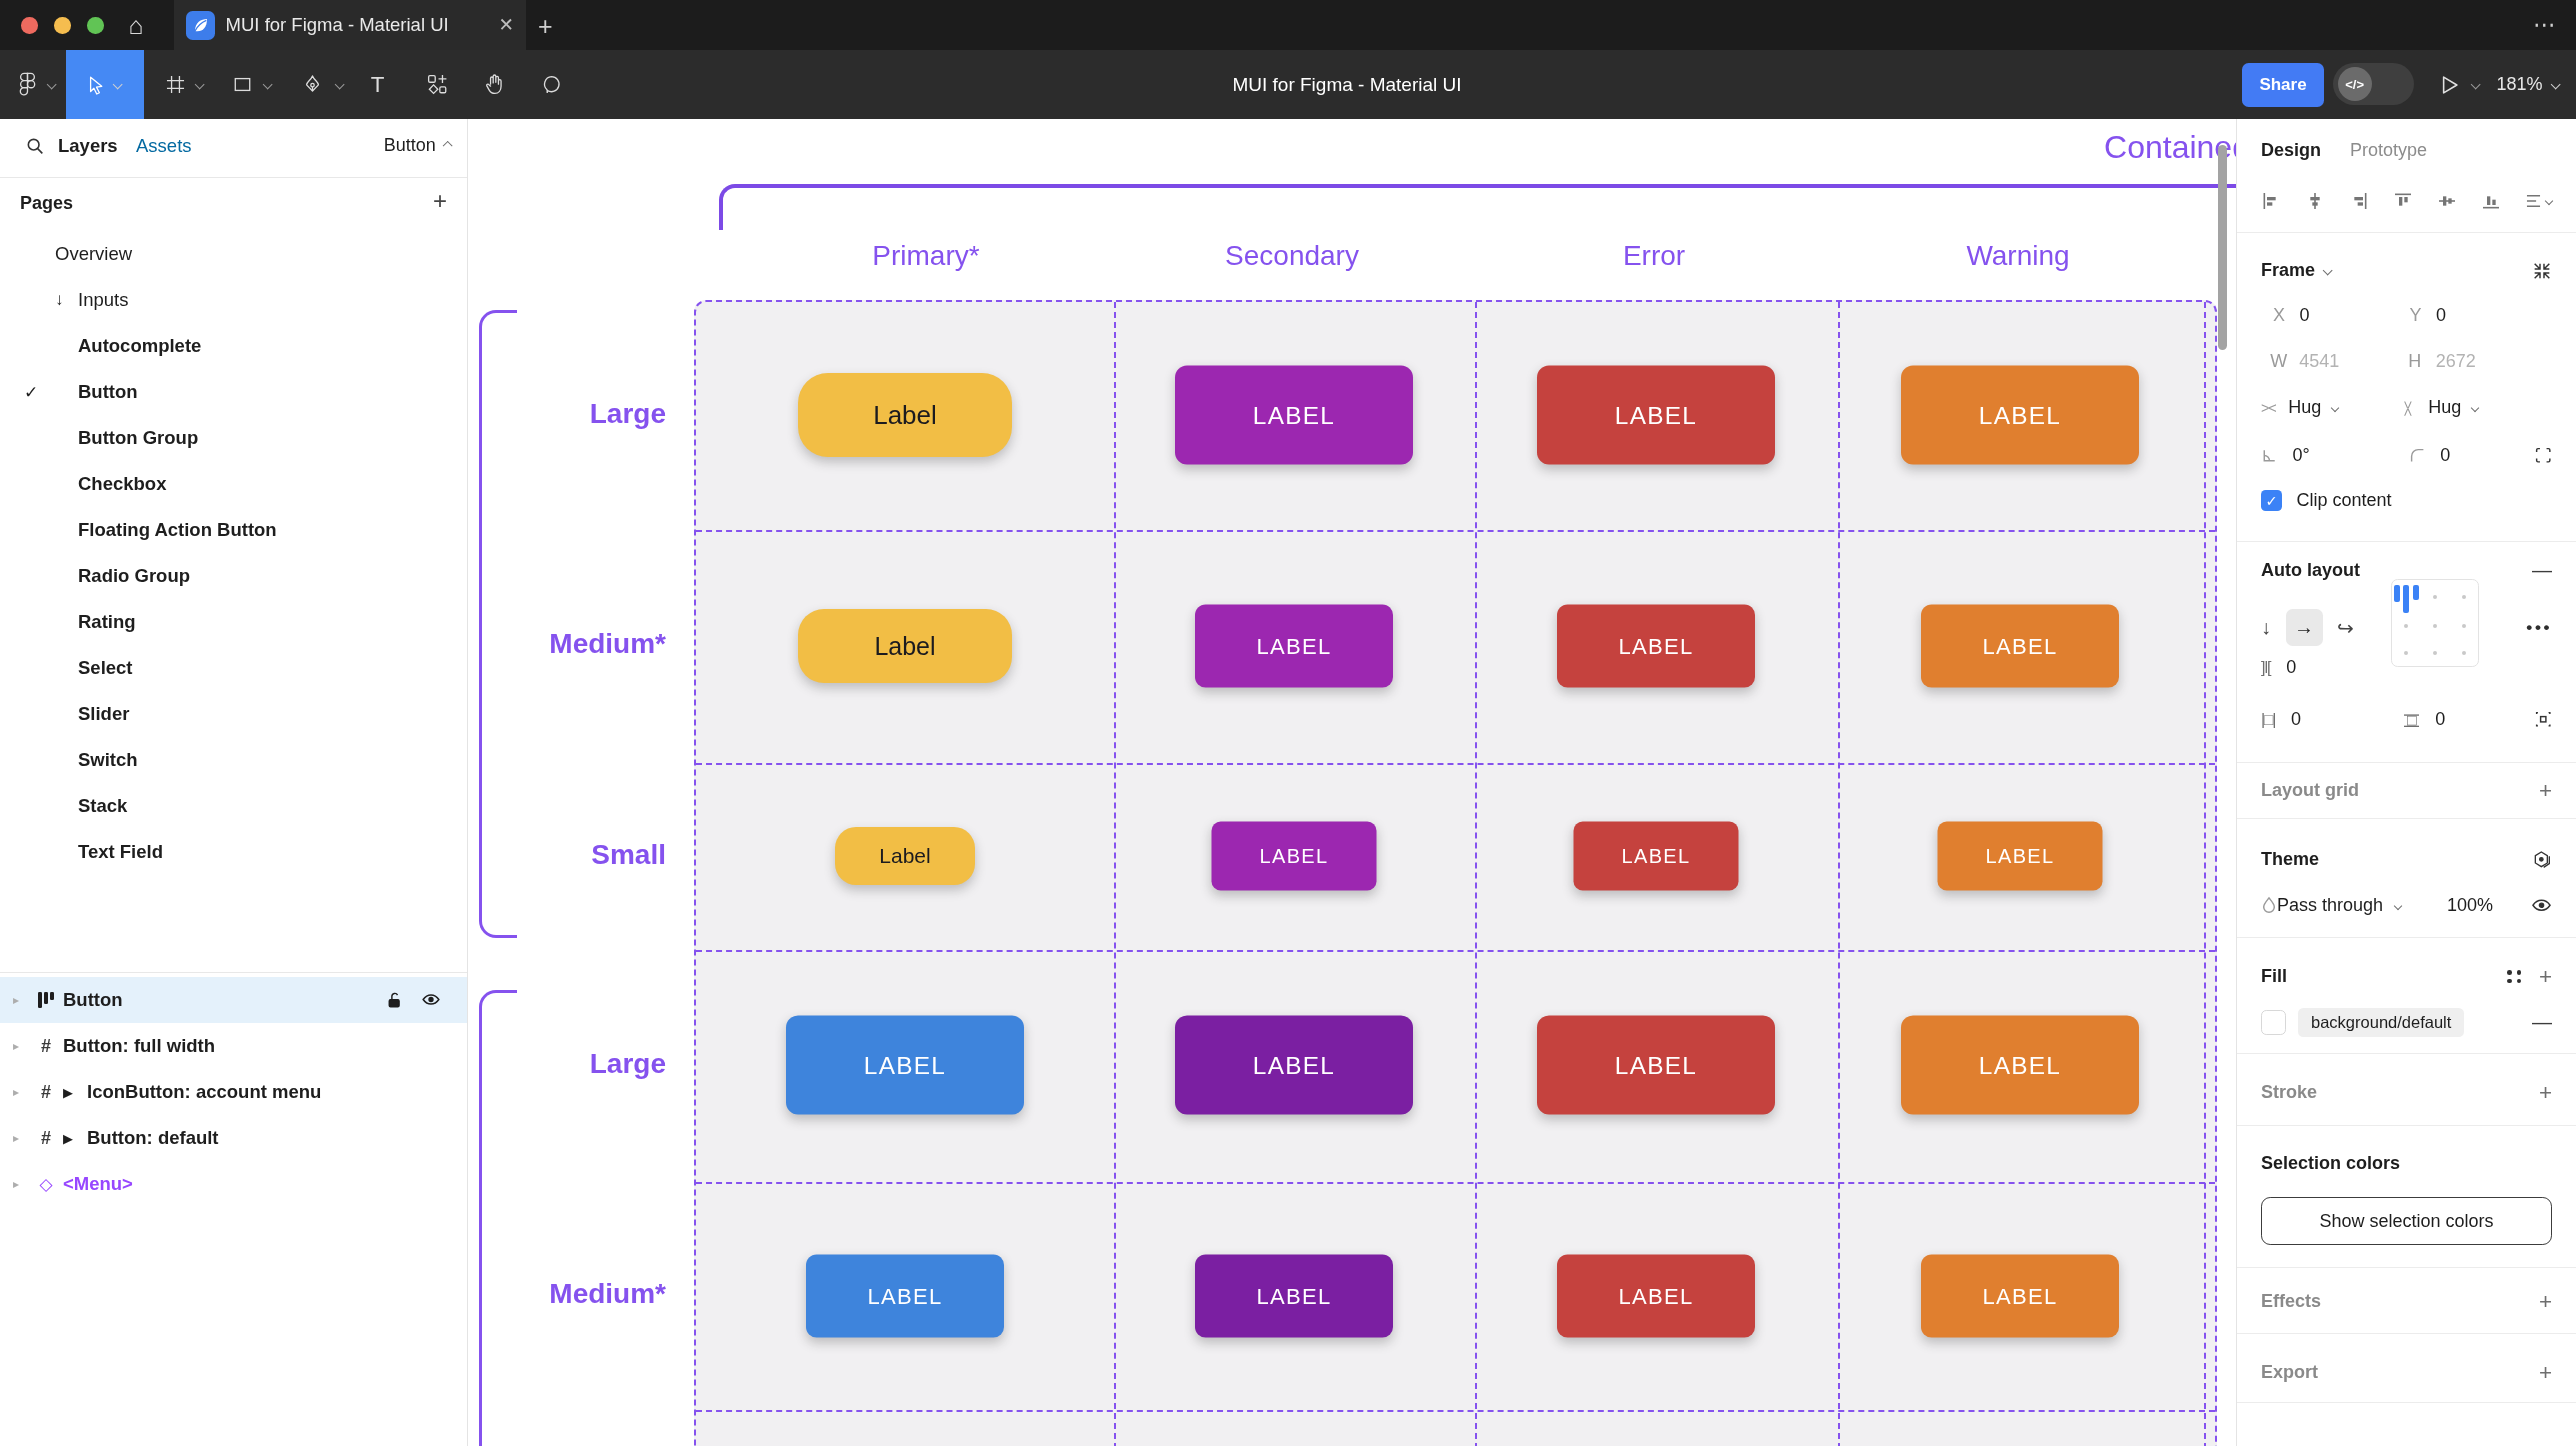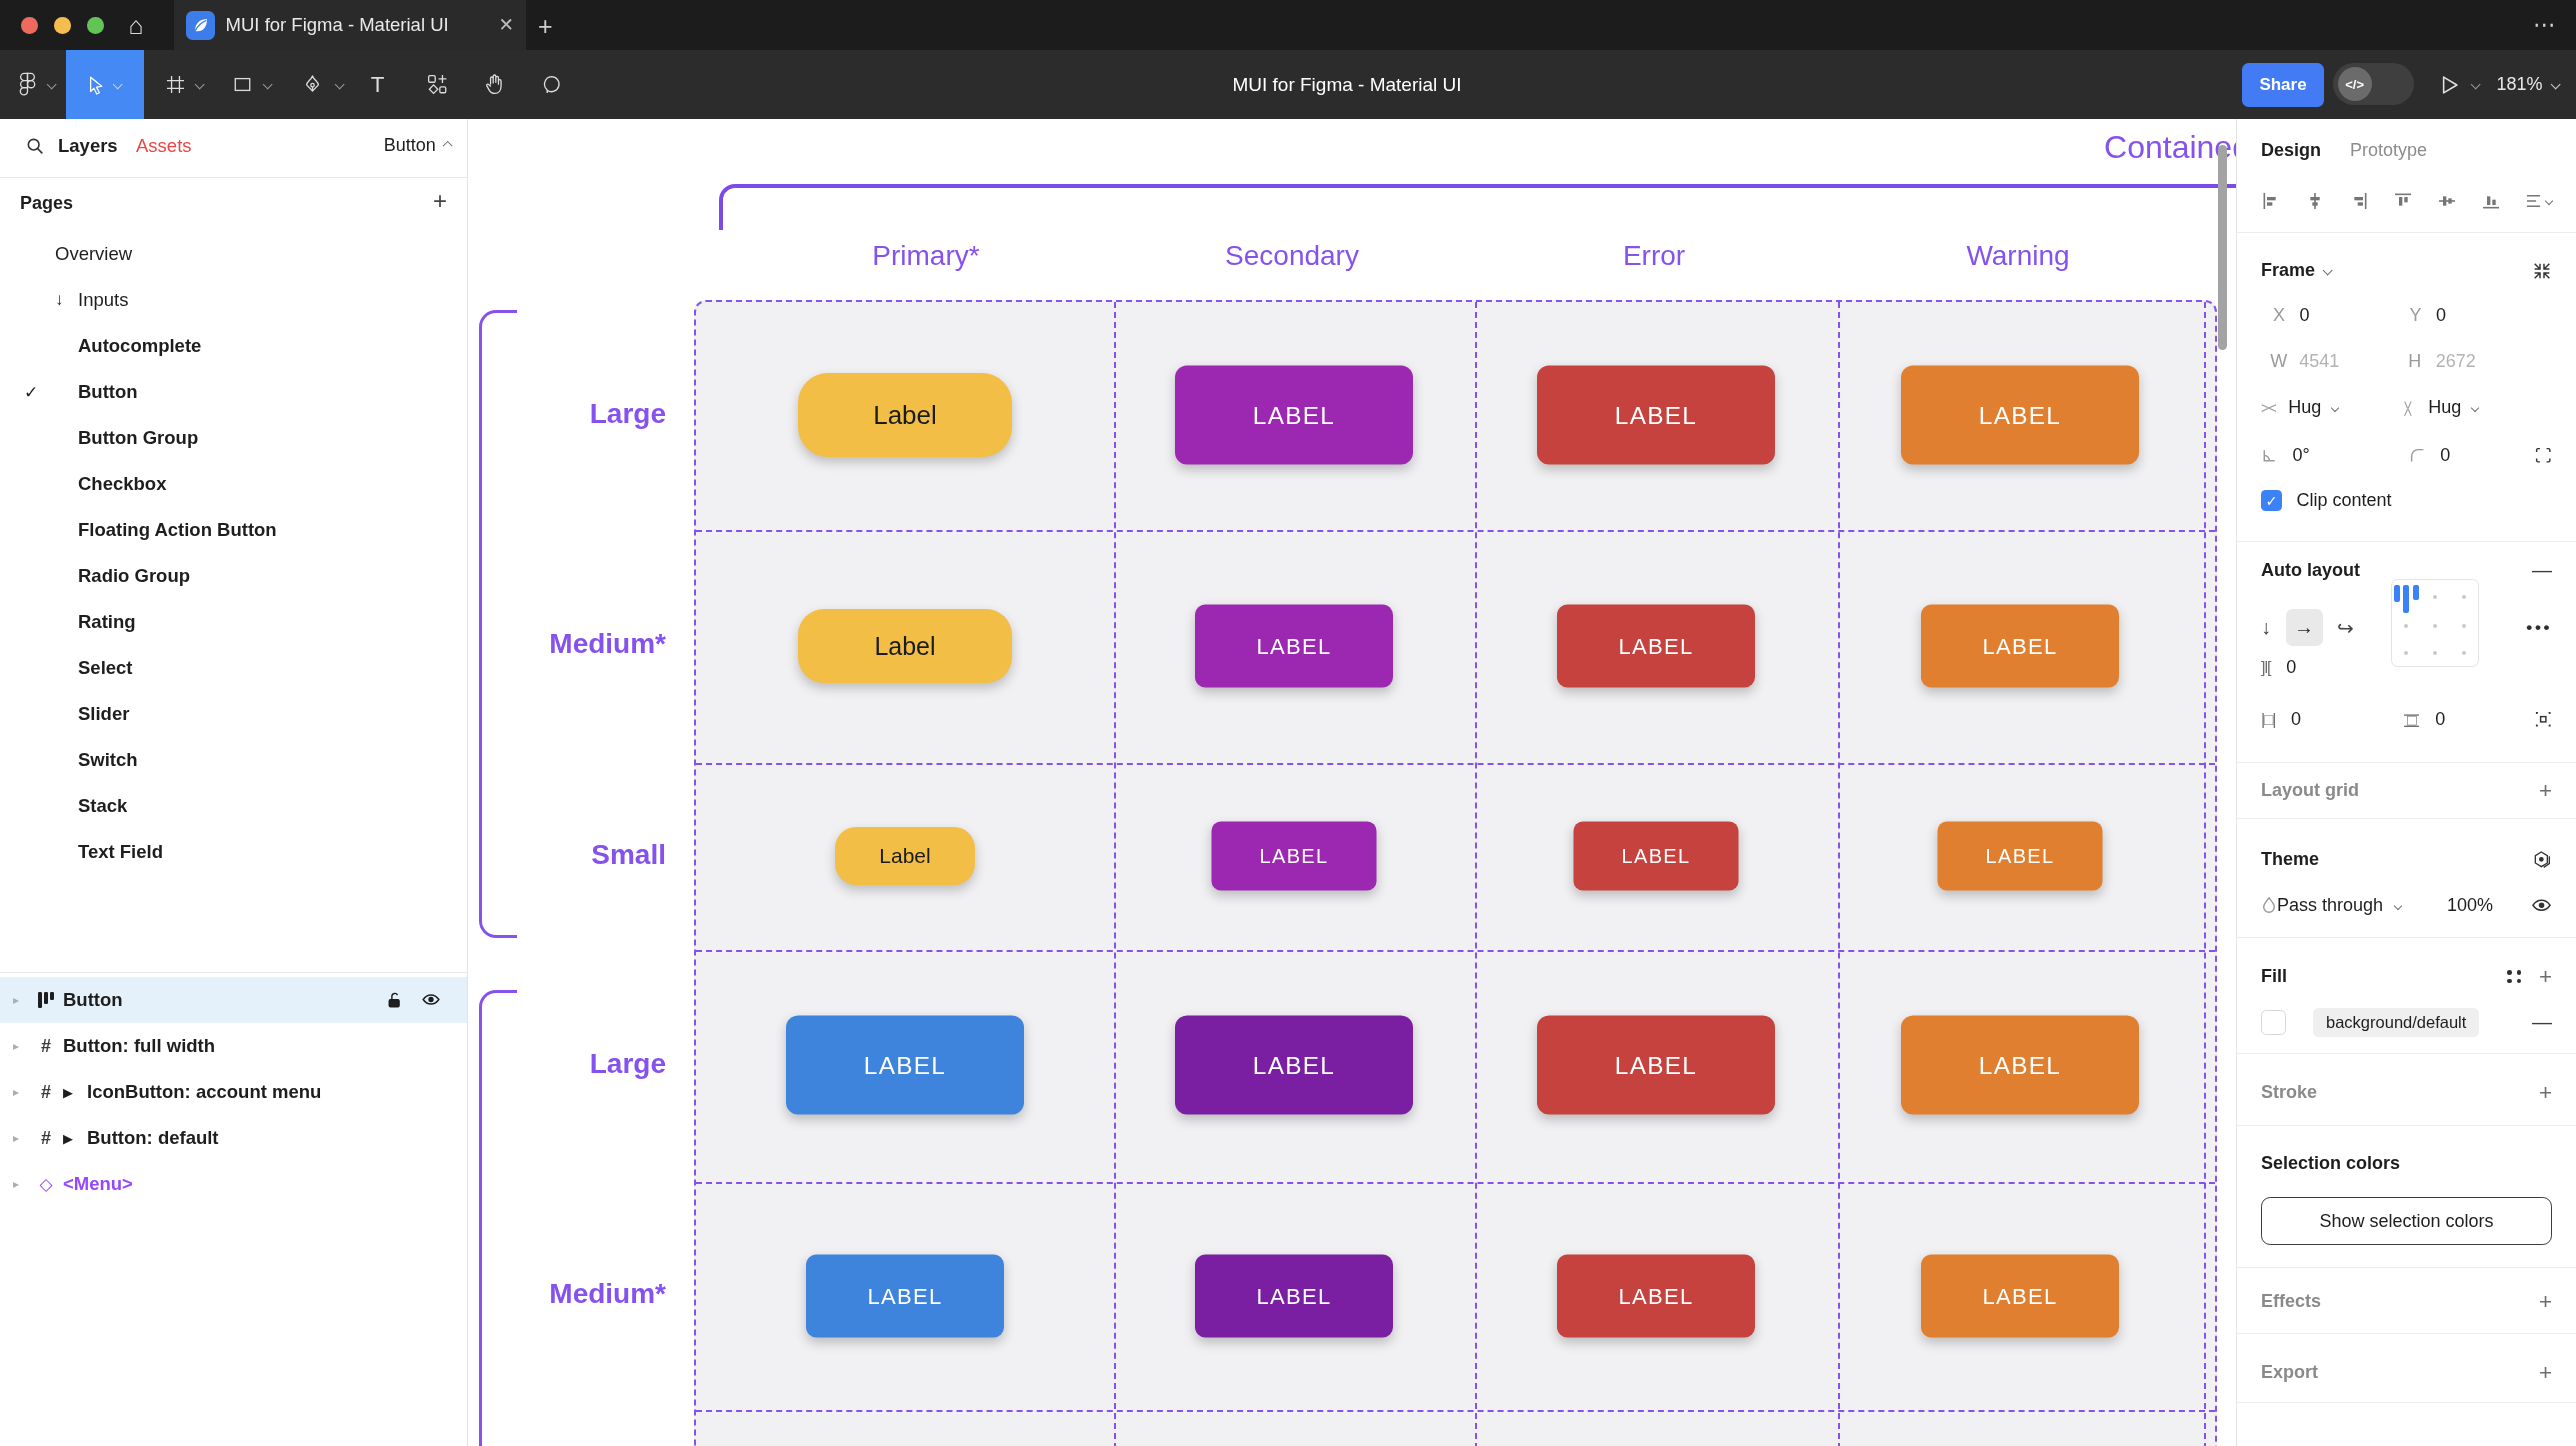--- a/index.html
+++ b/index.html
@@ -41,21 +41,21 @@
   #present-btn{position:absolute;left:2441px;top:0;height:69px;display:flex;align-items:center;gap:12px;color:#E0E0E0;}
   #zoom-ctl{position:absolute;right:17px;top:0;height:69px;display:flex;align-items:center;gap:9.2px;
     color:#E8E8E8;font-size:18px;}
 
   
   #sidebar{position:absolute;left:0;top:119px;width:468px;height:1328px;background:#fff;
     border-right:0.7px solid #E4E4E4;}
   #sb-head{position:absolute;left:0;top:0;width:100%;height:58px;}
   #sb-search{position:absolute;left:25px;top:17px;color:#333;}
   #sb-tab-layers{position:absolute;left:58px;top:16px;font-size:18.5px;font-weight:700;color:#1E1E1E;}
-  #sb-tab-assets{position:absolute;left:136px;top:16px;font-size:18.5px;color:#ef4444;}
+  #sb-tab-assets{position:absolute;left:136px;top:16px;font-size:18.5px;color:#0369a1;}
   #sb-pagesel{position:absolute;right:16px;top:16px;display:flex;align-items:center;gap:8px;
     font-size:18px;color:#1E1E1E;}
   .hdiv{position:absolute;left:0;width:100%;height:0.7px;background:#E8E8E8;}
   #sb-pages-row{position:absolute;left:0;top:63px;width:100%;height:42px;}
   #pages-title{position:absolute;left:20px;top:10.6px;font-size:18px;font-weight:700;color:#1E1E1E;}
   #pages-plus{position:absolute;right:20px;top:5.3px;font-size:24px;font-weight:300;color:#444;}
   #pages-list{position:absolute;left:0;top:112px;width:100%;}
   .page-row{position:relative;height:46px;display:flex;align-items:center;font-size:18.5px;color:#1E1E1E;}
   .page-row .pg-check{position:absolute;left:24px;width:22.4px;font-size:17px;color:#1E1E1E;}
   .page-row .pg-prefix{position:absolute;left:55px;font-size:17px;color:#1E1E1E;}
@@ -641,21 +641,21 @@
           <i></i>
           <i></i>
           <i></i>
           <i></i>
         </span>
       <span class="plus">+</span>
     </span>
   </div>
   <div class="prow" style="top:889px">
     <span class="swatch"></span>
-    <span class="pill-token" style="margin-left:27px">background/default</span>
+    <span class="pill-token" style="margin-left:12px">background/default</span>
     <span class="pright minus">—</span>
   </div>
   <div class="pdiv" style="top:934px"></div>
 
   <div class="prow" style="top:959px">
     <span class="ptitle gray">Stroke</span>
     <span class="pright plus">+</span>
   </div>
   <div class="pdiv" style="top:1006px"></div>
 

